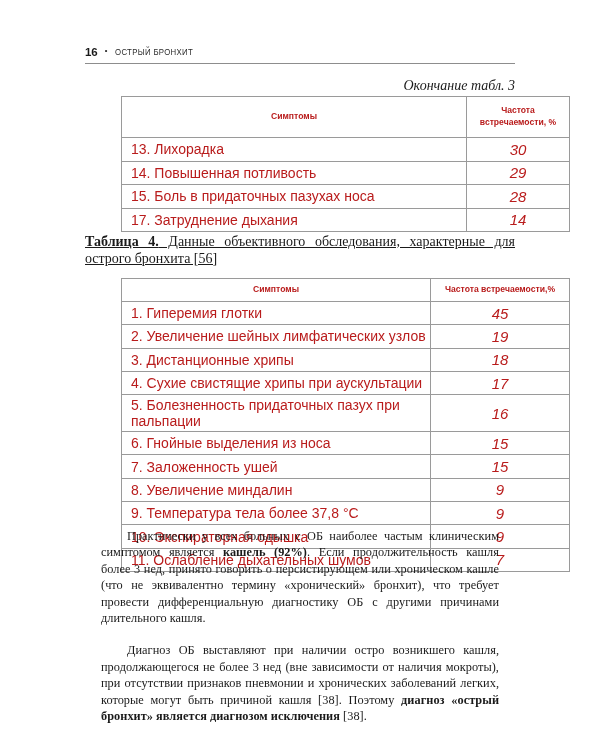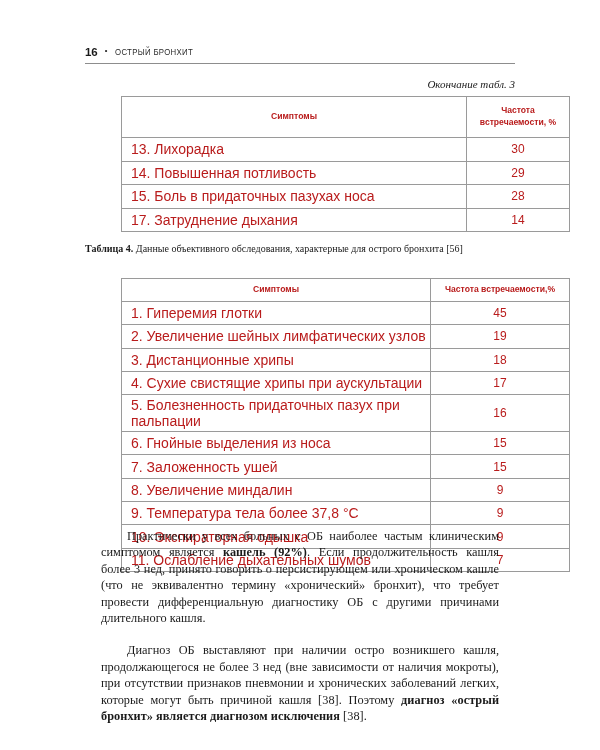--- a/index.html
+++ b/index.html
@@ -66,21 +66,21 @@
   }
 
   
   .cont-note {
     position: absolute;
     top: 78px;
     left: 0;
     width: 430px;
     text-align: right;
     font-style: italic;
-    font-size: 11px;
+    font-size: 14px;
     color: #1a1a1a;
   }
 
   
   table.doc-table {
     border-collapse: collapse;
     table-layout: fixed;
     width: 430px;
     font-family: "Liberation Sans", sans-serif;
     color: #b91c1c;
@@ -100,44 +100,46 @@
     padding: 3px 4px;
   }
   table.doc-table td.sym {
     text-align: left;
     padding: 2px 4px 2px 9px;
     font-size: 14px;
     height: 16px;
   }
   table.doc-table td.freq {
     text-align: center;
-    font-size: 12px;
+    font-size: 15px;
     height: 16px;
+    font-style: italic;
   }
 
   
   #table3-wrap {
     position: absolute;
     top: 96px;
     left: 0;
   }
   #table3 th.h-sym { width: 336px; height: 34px; }
   #table3 th.h-freq { width: 94px; height: 34px; }
   #table3 td.sym, #table3 td.freq { height: 18.5px; }
 
   
   .tbl-caption {
     position: absolute;
-    top: 243px;
-    left: 0;
-    width: 430px;
-    font-size: 10px;
+    top: 234px;
+    left: 0;
+    width: 430px;
+    font-size: 14px;
     line-height: 1.18;
     text-align: justify;
     hyphens: manual;
+    text-decoration: underline;
   }
   .tbl-caption b { font-weight: bold; }
 
   
   #table4-wrap {
     position: absolute;
     top: 278px;
     left: 0;
   }
   #table4 th.h-sym { width: 300px; height: 16px; }

